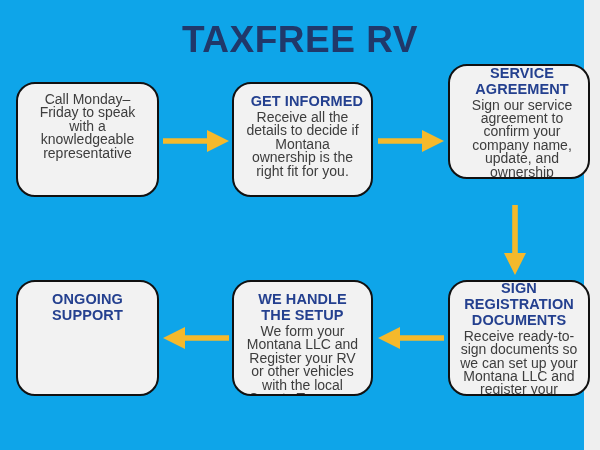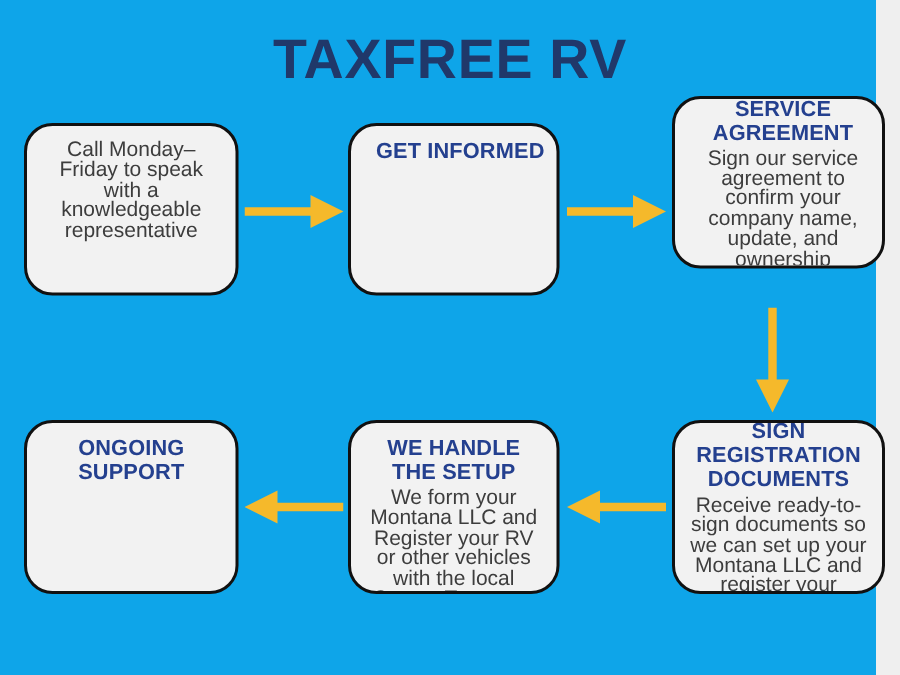--- a/index.html
+++ b/index.html
@@ -99,20 +99,21 @@
 <div id="canvas">
 
   <div class="page-title">TAXFREE RV</div>
 
   <div class="step-box" id="box-contact-us">
     <div class="step-desc">Call Monday–Friday to speak with a knowledgeable representative</div>
   </div>
 
   <div class="step-box" id="box-get-informed">
     <div class="step-title">GET INFORMED</div>
+    <div class="step-desc">Receive all the details to decide if Montana ownership is the right fit for you.</div>
   </div>
 
   <div class="step-box center-v" id="box-sign-agreement">
     <div class="step-title">SIGN THE SERVICE AGREEMENT</div>
     <div class="step-desc">Sign our service agreement to confirm your company name, update, and ownership percentages</div>
   </div>
 
   <div class="step-box center-v" id="box-receive-sign">
     <div class="step-title">RECEIVE AND SIGN REGISTRATION DOCUMENTS</div>
     <div class="step-desc">Receive ready-to-sign documents so we can set up your Montana LLC and register your vehicle(s)</div>

